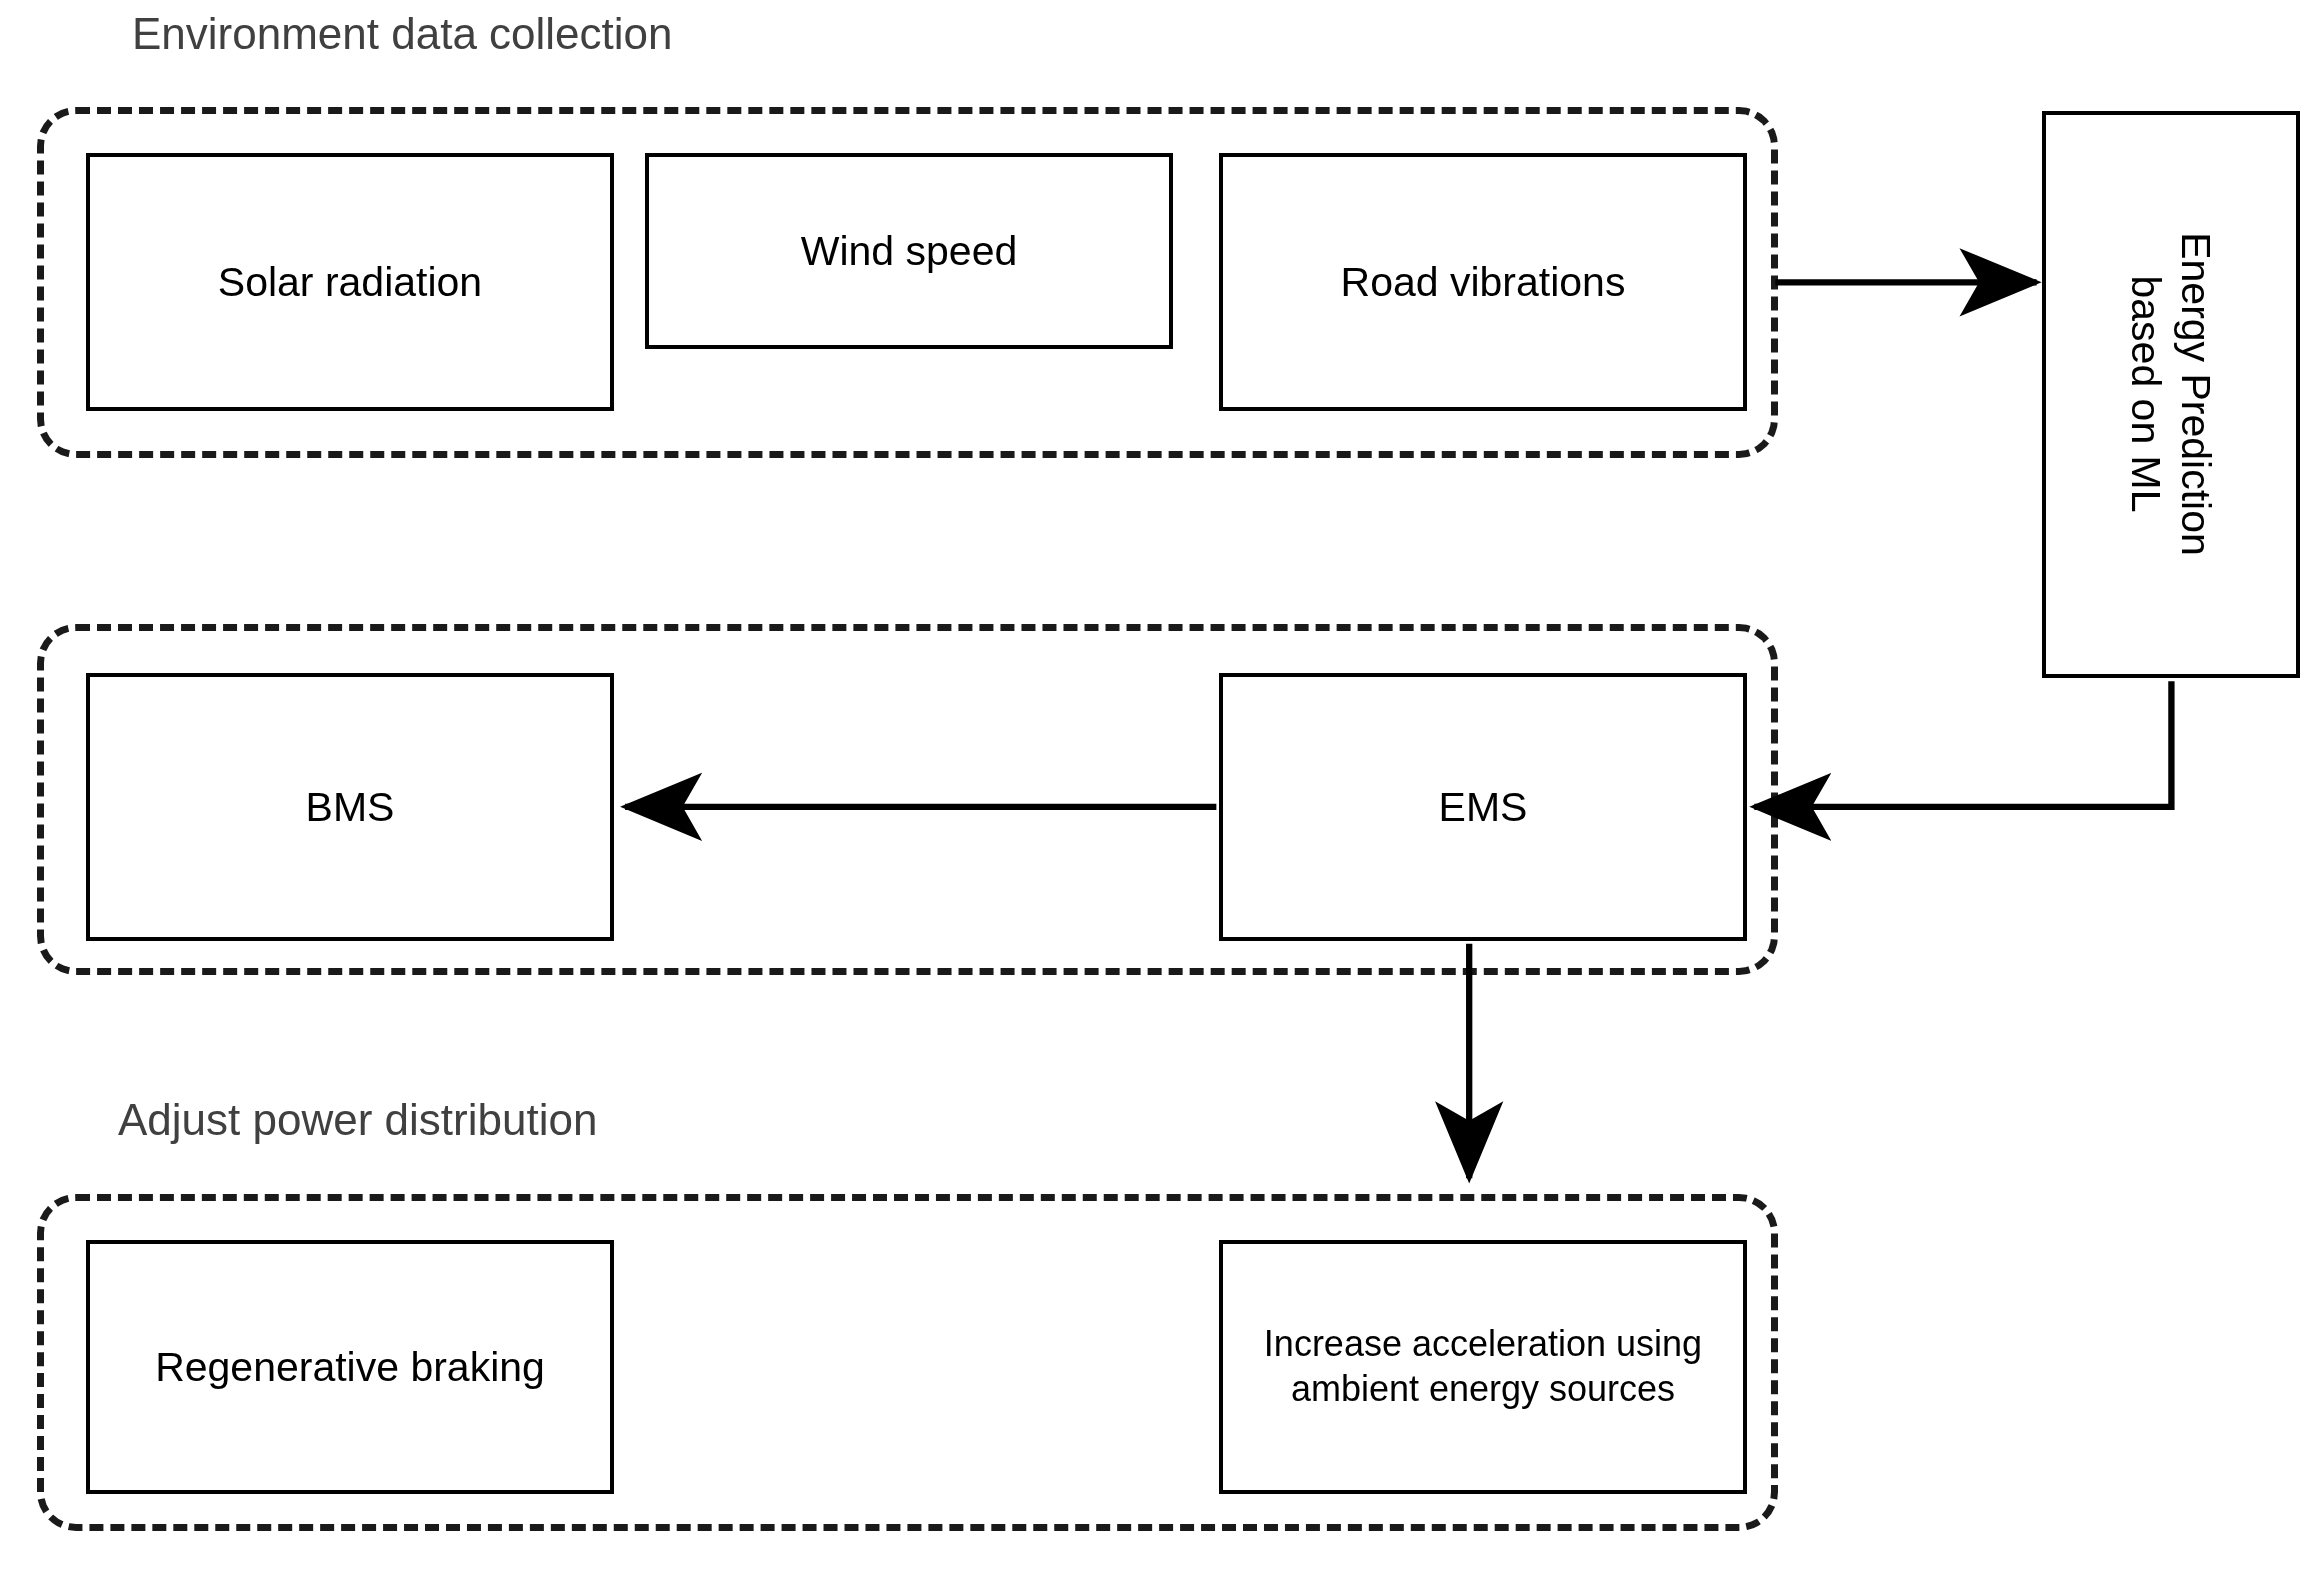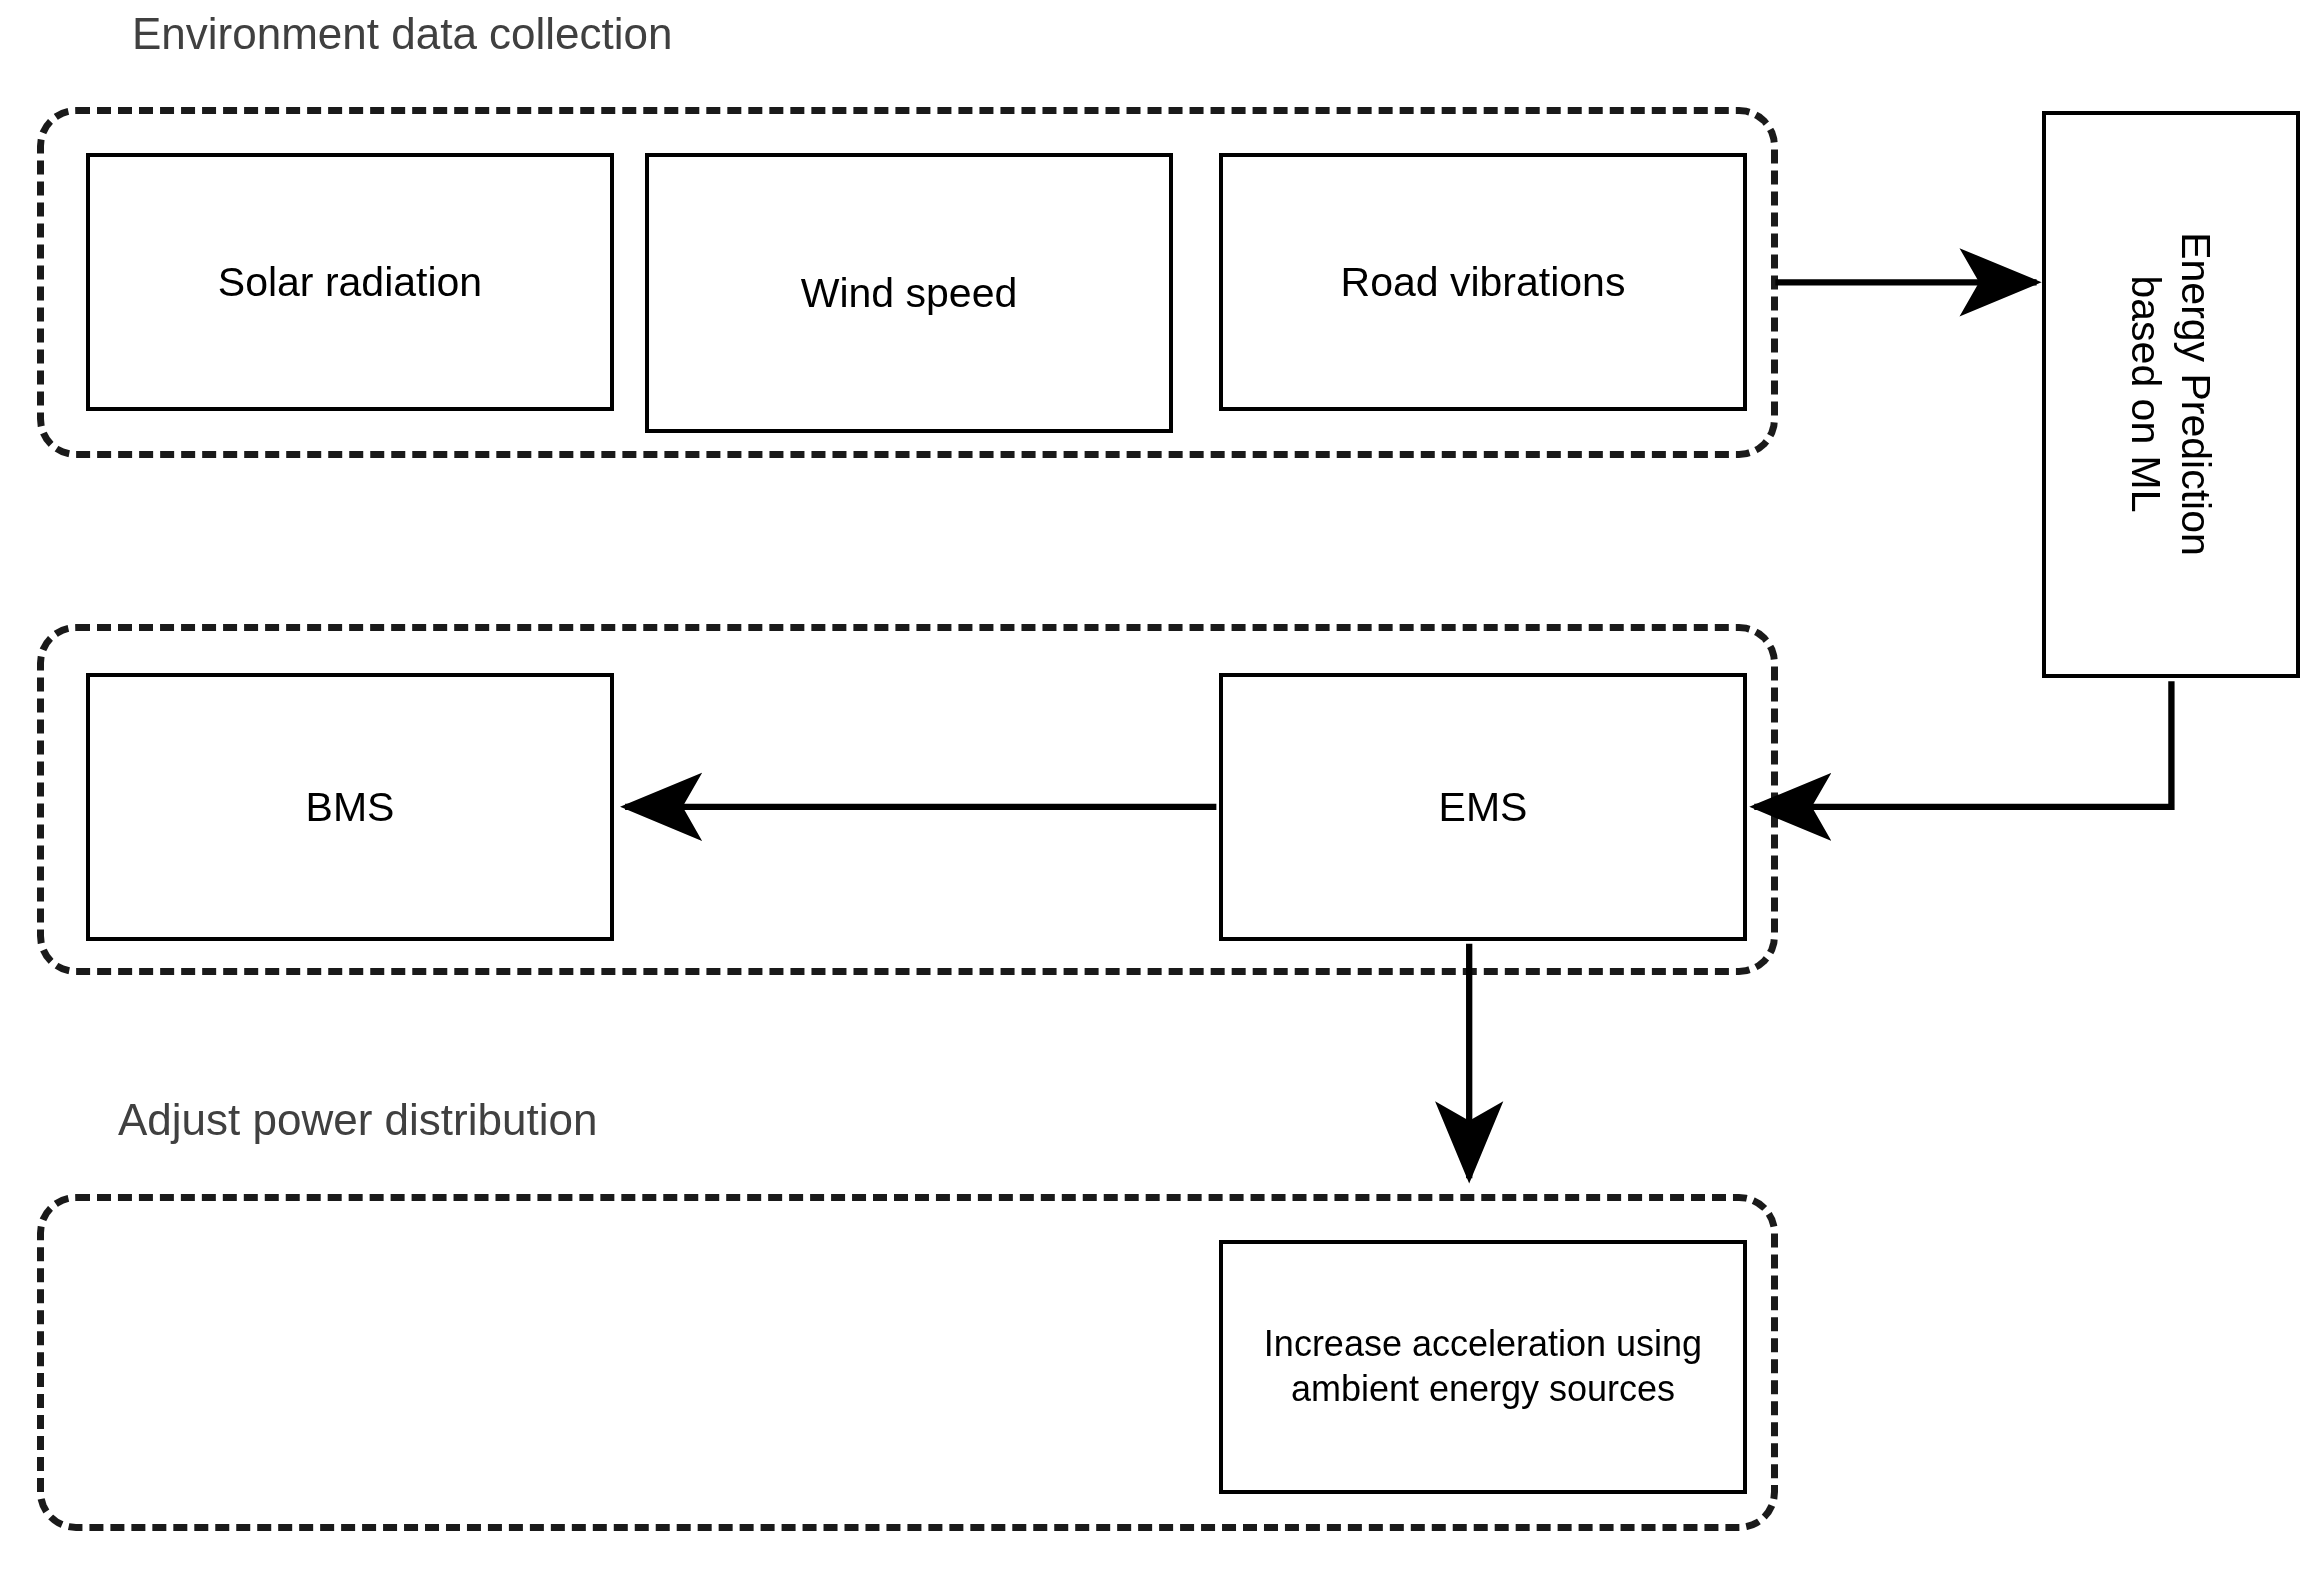--- a/index.html
+++ b/index.html
@@ -88,21 +88,21 @@
 <body>
 
 <div id="canvas">
 
   <div class="caption" style="left:132px; top:11.2px;">Environment data collection</div>
 
   <div class="group" style="left:37px; top:107px; width:1741px; height:351px;"></div>
 
   <div class="node" style="left:86px; top:153px; width:528px; height:258px;">Solar radiation</div>
 
-  <div class="node" style="left:645px; top:153px; width:528px; height:280px;">Wind speed</div>
+  <div class="node" style="left:645px; top:153px; width:528px; height:196px;">Wind speed</div>
 
   <div class="node" style="left:1219px; top:153px; width:528px; height:258px;">Road vibrations</div>
 
   <div class="node-vertical" style="left:2042px; top:111px; width:258px; height:567px;">
     <div class="vert-label">
       <div>Energy Prediction</div>
       <div>based on ML</div>
     </div>
   </div>
 
@@ -110,20 +110,21 @@
   <div class="group" style="left:37px; top:624px; width:1741px; height:351px;"></div>
 
   <div class="node" style="left:86px; top:673px; width:528px; height:268px;">BMS</div>
 
   <div class="node" style="left:1219px; top:673px; width:528px; height:268px;">EMS</div>
 
   <div class="caption" style="left:118px; top:1097px;">Adjust power distribution</div>
 
   <div class="group" style="left:37px; top:1194px; width:1741px; height:337px;"></div>
 
+  <div class="node" style="left:86px; top:1240px; width:528px; height:254px;">Regenerative braking</div>
 
 
   <div class="node tall-text" style="left:1219px; top:1240px; width:528px; height:254px;">Increase acceleration using ambient energy sources</div>
 
   <svg id="connectors" viewBox="0 0 3302 2240" xmlns="http://www.w3.org/2000/svg">
     <defs>
       <marker id="arrow-filled" markerWidth="14" markerHeight="12" refX="12.2" refY="6" orient="auto" markerUnits="strokeWidth">
         <path d="M0,0.6 L13,6 L0,11.4 L3.1,6 Z" fill="#000000"></path>
       </marker>
     </defs>

